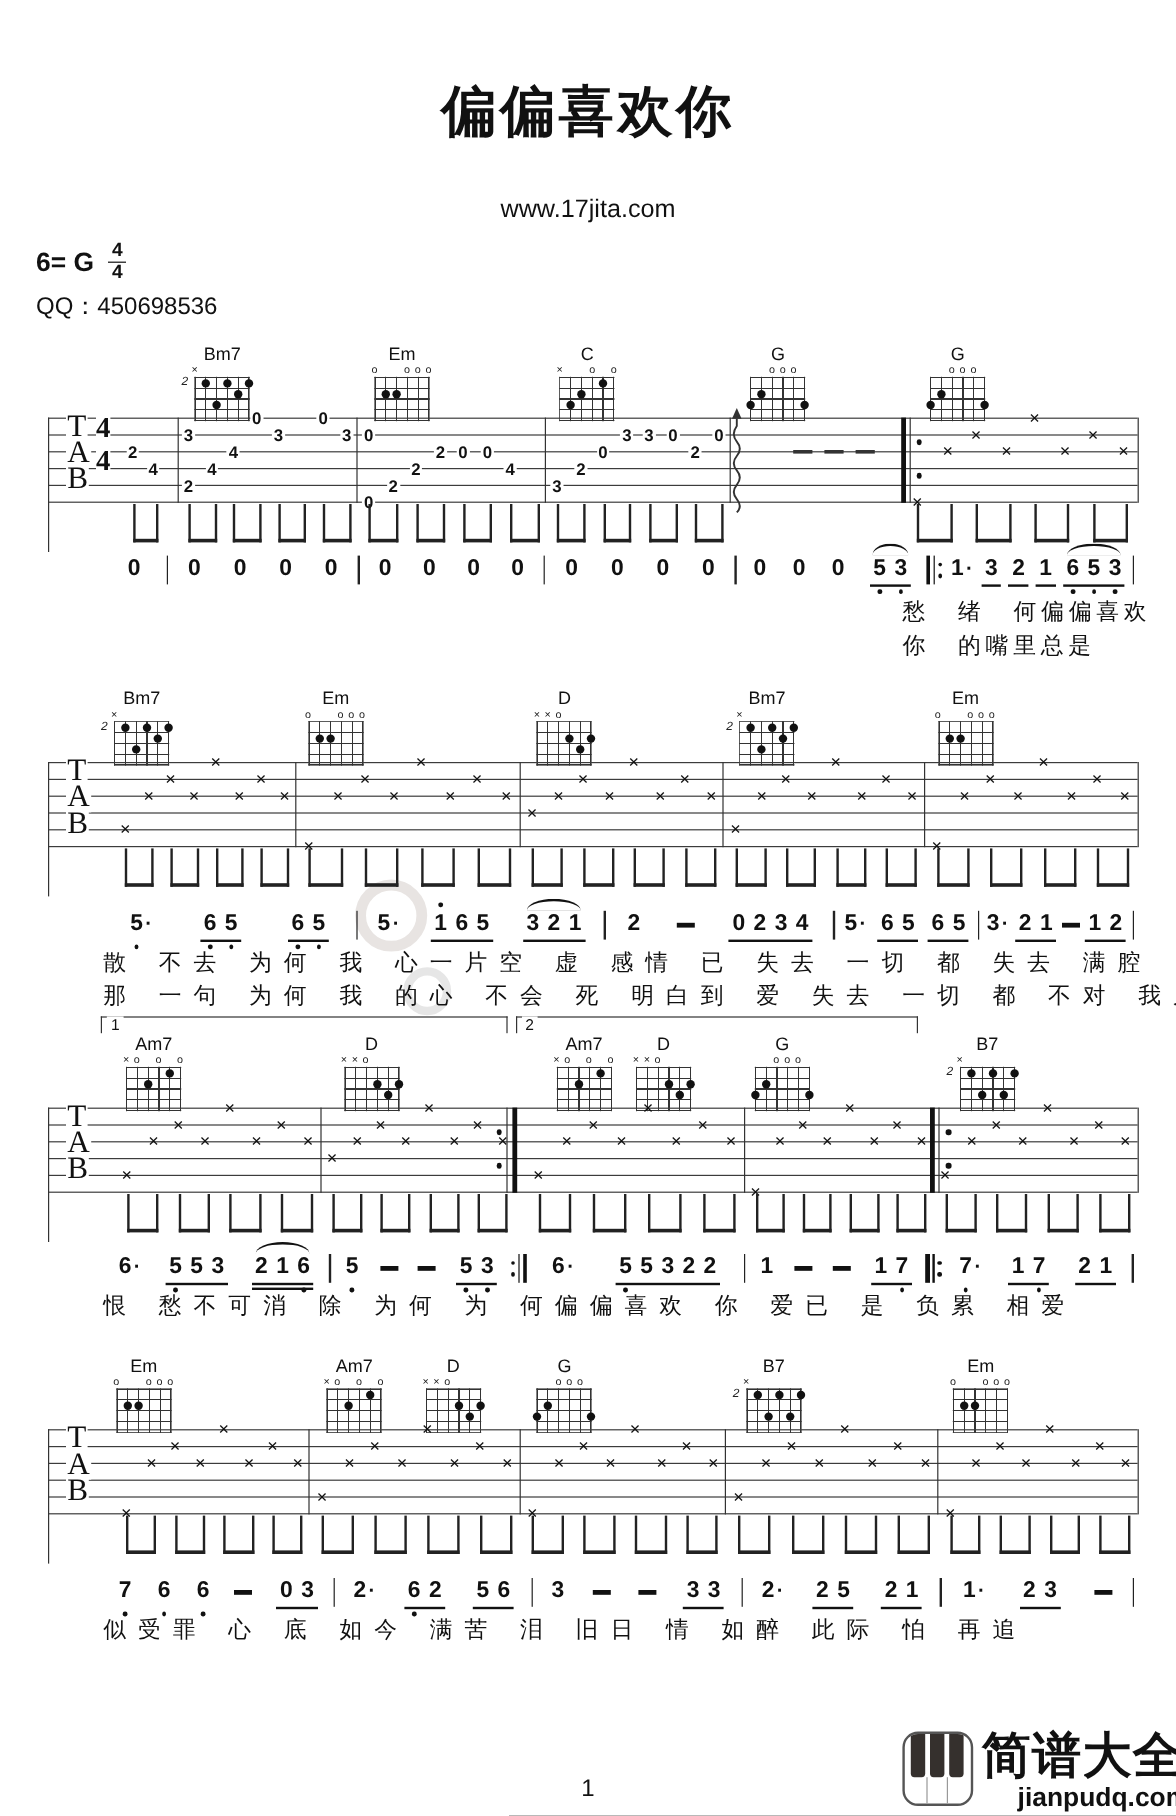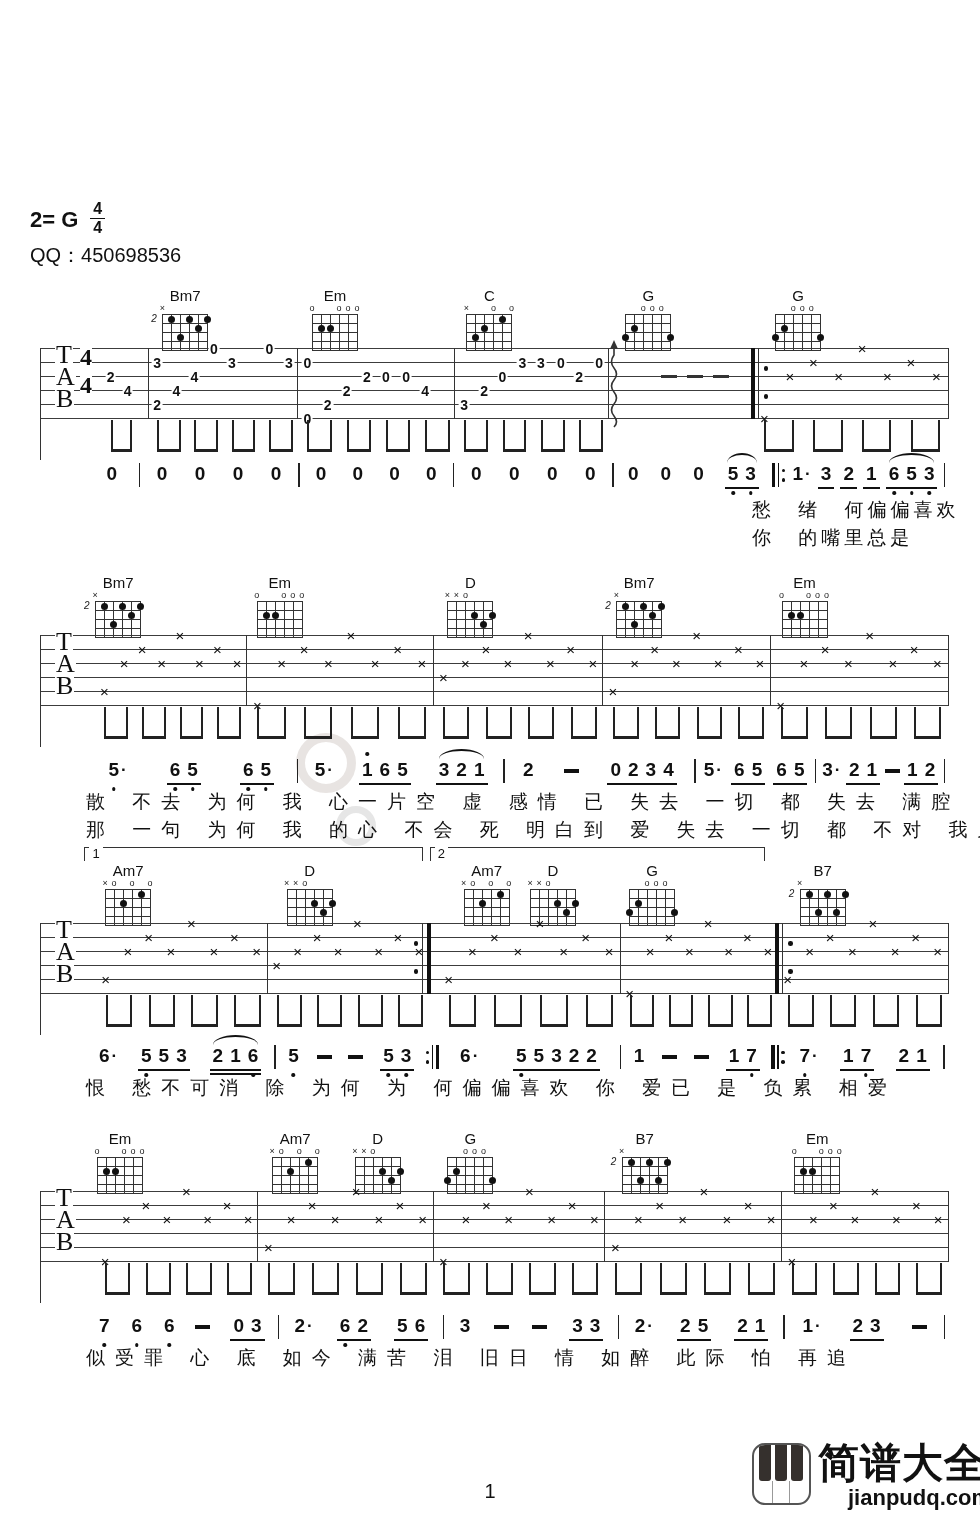--- a/index.html
+++ b/index.html
@@ -91,23 +91,25 @@
   .wk{position:absolute;top:36px;bottom:0;width:1px;background:#999;}
   .wk1{left:18px}.wk2{left:35px}
   .logo-col{display:flex;flex-direction:column;align-items:flex-start;}
   .logo-cn{font-size:41px;font-weight:bold;line-height:1.0;letter-spacing:1px;white-space:nowrap;}
   .logo-dom{font-size:22px;font-weight:bold;margin-top:1px;margin-left:30px;white-space:nowrap;}
 </style>
 </head>
 <body>
 
 <div class="page">
+  <div class="abs title">偏偏喜欢你</div>
+  <div class="abs site">www.17jita.com</div>
 
   <div class="abs meta-key">
-    <span>2= G</span><span class="frac"><span class="ft">4</span><span class="fb">4</span></span>
+    <span>6= G</span><span class="frac"><span class="ft">4</span><span class="fb">4</span></span>
   </div>
   <div class="abs meta-qq">QQ：450698536</div>
 
   <div class="abs wring"></div>
   <div class="abs wring2"></div>
 
   <div id="music">
       <div class="system sys1">
         <div class="chords">
           <div class="chord" style="left: 16%;">

